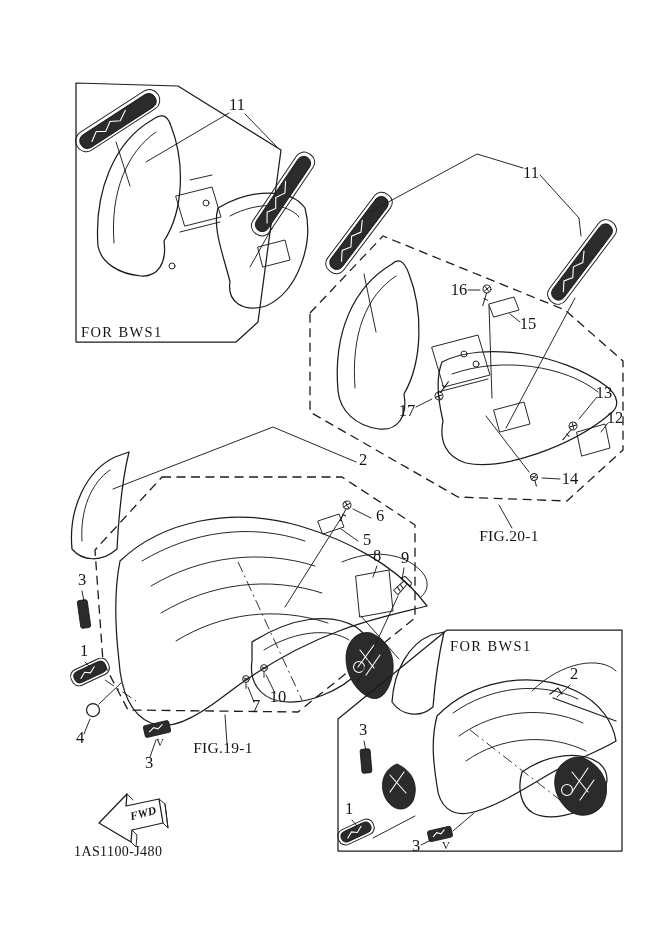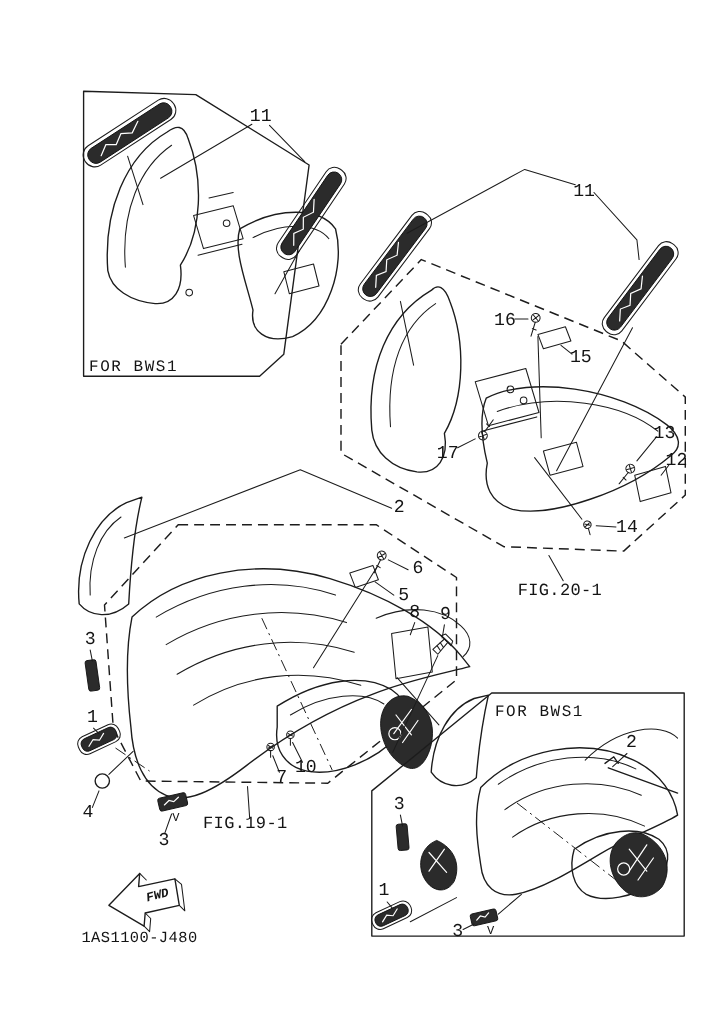--- a/index.html
+++ b/index.html
@@ -1,17 +1,17 @@
 <!DOCTYPE html>
 <html><head>
 <meta charset="utf-8">
 <style>
   html,body{margin:0;padding:0;background:#ffffff;}
   .stage{position:relative;width:661px;height:935px;background:#ffffff;overflow:hidden;
-         font-family:Liberation Mono, monospace;}
+         font-family:Liberation Serif, serif;}
   svg{display:block;}
   .ln{fill:none;stroke:#1c1c1c;stroke-width:1.25;stroke-linejoin:round;stroke-linecap:round;}
   .thin{stroke-width:0.95;}
   .dash{fill:none;stroke:#1c1c1c;stroke-width:1.3;stroke-dasharray:9 5.5;stroke-linejoin:round;}
   .dashdot{fill:none;stroke:#1c1c1c;stroke-width:0.9;stroke-dasharray:11 4 2 4;}
   .dark{fill:#2b2b2b;stroke:#111111;stroke-width:0.8;}
   .wht{fill:none;stroke:#ffffff;stroke-width:1.1;stroke-linecap:round;}
   .callout{font-size:16.5px;fill:#141414;text-anchor:middle;}
   .caption{font-size:15.5px;fill:#141414;text-anchor:middle;letter-spacing:0.3px;}
   .boxlabel{font-size:14.5px;fill:#141414;letter-spacing:1.4px;}

